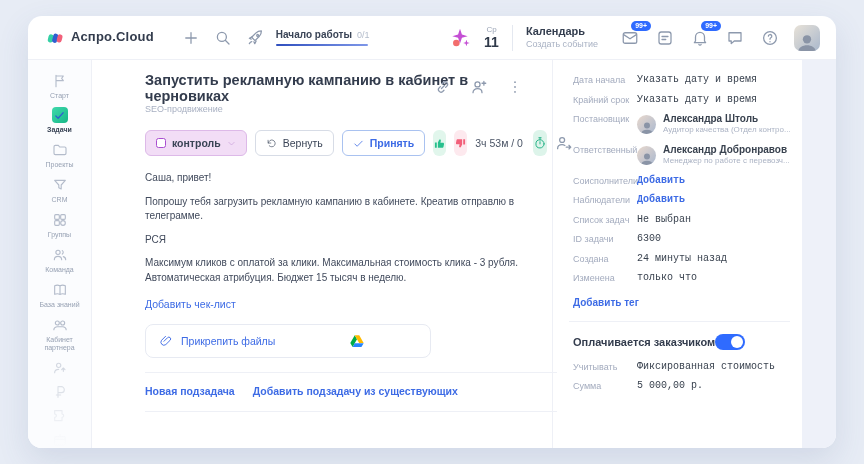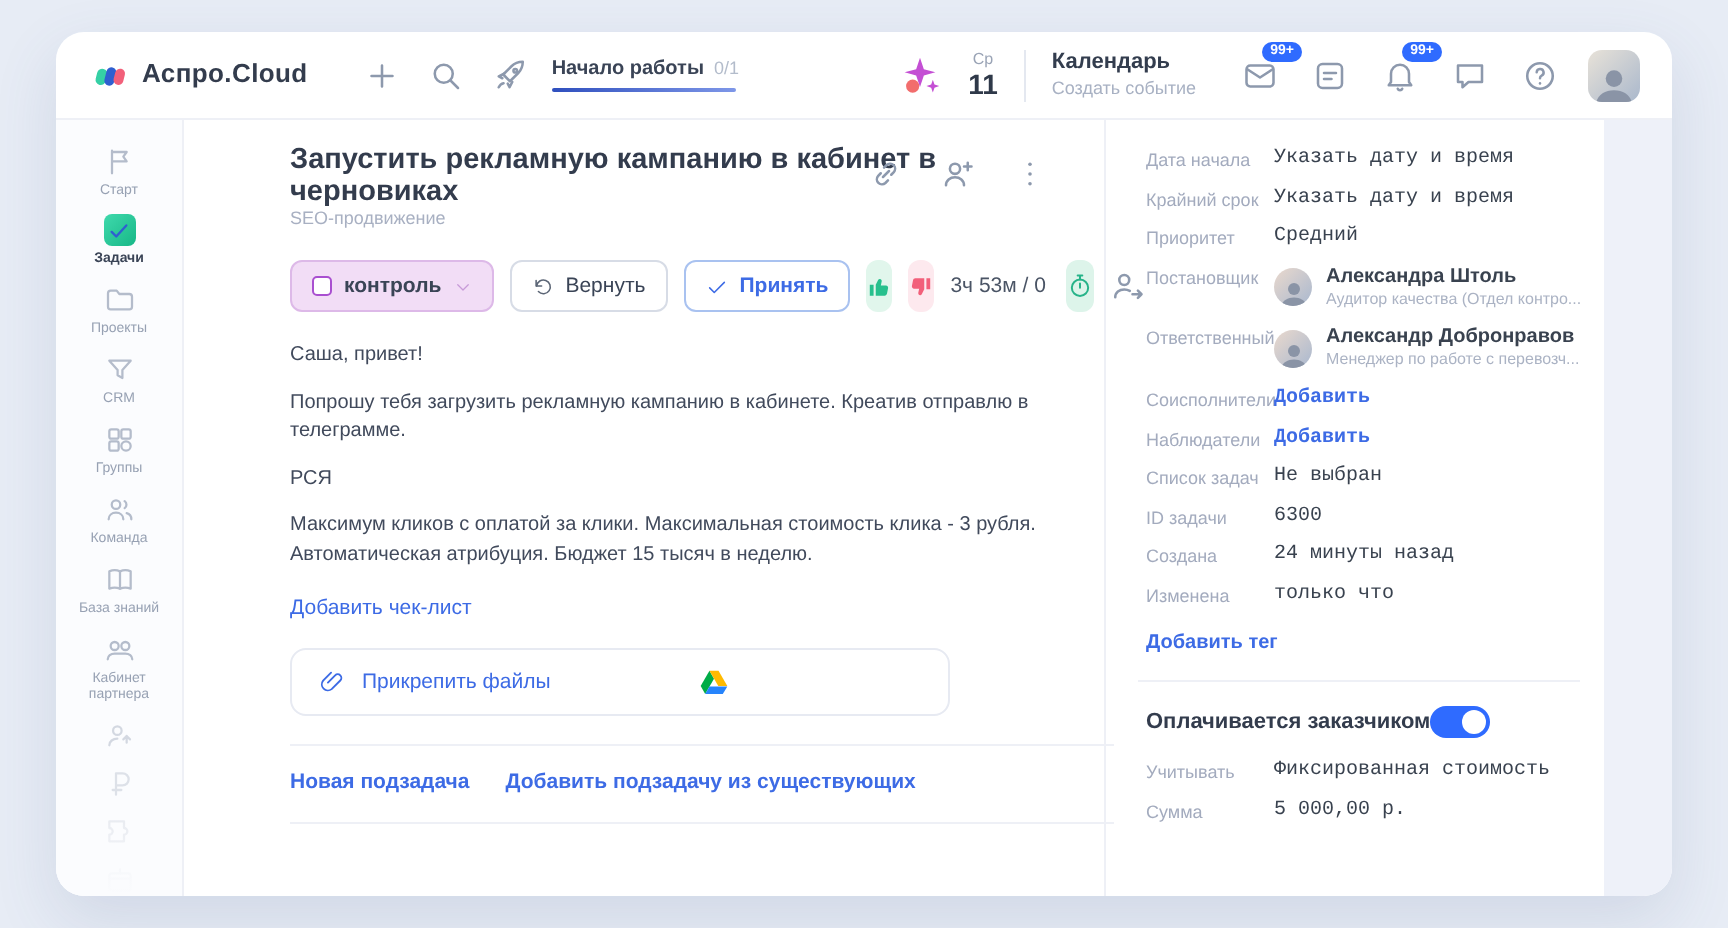--- a/index.html
+++ b/index.html
@@ -60,21 +60,21 @@
   .btn-accept svg { stroke:#3d6be5; }
   .sq { width:26px; height:26px; border-radius:6px; display:inline-flex; align-items:center; justify-content:center; cursor:pointer; }
   .sq-up { background:#e1f6ec; } .sq-up svg { fill:#27c08d; stroke:none; }
   .sq-down { background:#fde9ee; } .sq-down svg { fill:#f2607a; stroke:none; }
   .sq-timer { background:#ddf4ea; } .sq-timer svg { stroke:#27b389; fill:none; stroke-width:1.7; stroke-linecap:round; }
   .time-text { font-size:10.5px; color:#4a5465; margin-left:auto; margin-right:2px; white-space:nowrap; }
   .desc { margin-top:15px; width:404px; font-size:10px; line-height:1.45; color:#414a5c; }
   .desc p { margin-bottom:9px; }
   .link { color:#3d6be5; font-size:10.5px; cursor:pointer; }
   .checklist-link { display:inline-block; margin-top:4px; }
-  .attach-box { margin-top:12px; width:330px; height:34px; border:1px solid #e7eaf2; border-radius:8px; display:flex; align-items:center; padding:0 13px; gap:8px; cursor:pointer; }
+  .attach-box { margin-top:12px; width:286px; height:34px; border:1px solid #e7eaf2; border-radius:8px; display:flex; align-items:center; padding:0 13px; gap:8px; cursor:pointer; }
   .attach-box svg.clip { stroke:#3d6be5; fill:none; stroke-width:1.6; stroke-linecap:round; }
   .drive { margin-left:66px; }
   .hdiv { height:1px; background:#eef0f6; margin-top:14px; width:412px; }
   .subtask-links { margin-top:12px; display:flex; gap:18px; }
   .subtask-links .link { font-weight:bold; font-size:10.5px; }
 
   
   .panel { width:250px; flex:0 0 250px; border-left:1px solid #eef0f6; padding:14px 12px 0 20px; }
   .prow { display:flex; align-items:flex-start; margin-bottom:8.5px; }
   .plabel { width:64px; flex:0 0 64px; font-size:9px; color:#a3abbe; padding-top:1px; }
@@ -420,24 +420,20 @@
     <div class="panel">
       <div class="prow">
         <span class="plabel">Дата начала</span>
         <span class="pvalue">Указать дату и время</span>
       </div>
       <div class="prow">
         <span class="plabel">Крайний срок</span>
         <span class="pvalue">Указать дату и время</span>
       </div>
       <div class="prow">
-        <span class="plabel">Приоритет</span>
-        <span class="pvalue">Средний</span>
-      </div>
-      <div class="prow">
         <span class="plabel">Постановщик</span>
         <span class="person">
           <span class="avatar-xs">
               <svg width="16" height="13" viewBox="0 0 24 20">
                 <circle class="silh" cx="12" cy="7" r="4.6"></circle>
                 <path class="silh" d="M2 22c0-5.5 4.5-8.5 10-8.5s10 3 10 8.5z"></path>
               </svg>
             </span>
           <span>
             <div class="p-name">Александра Штоль</div>

